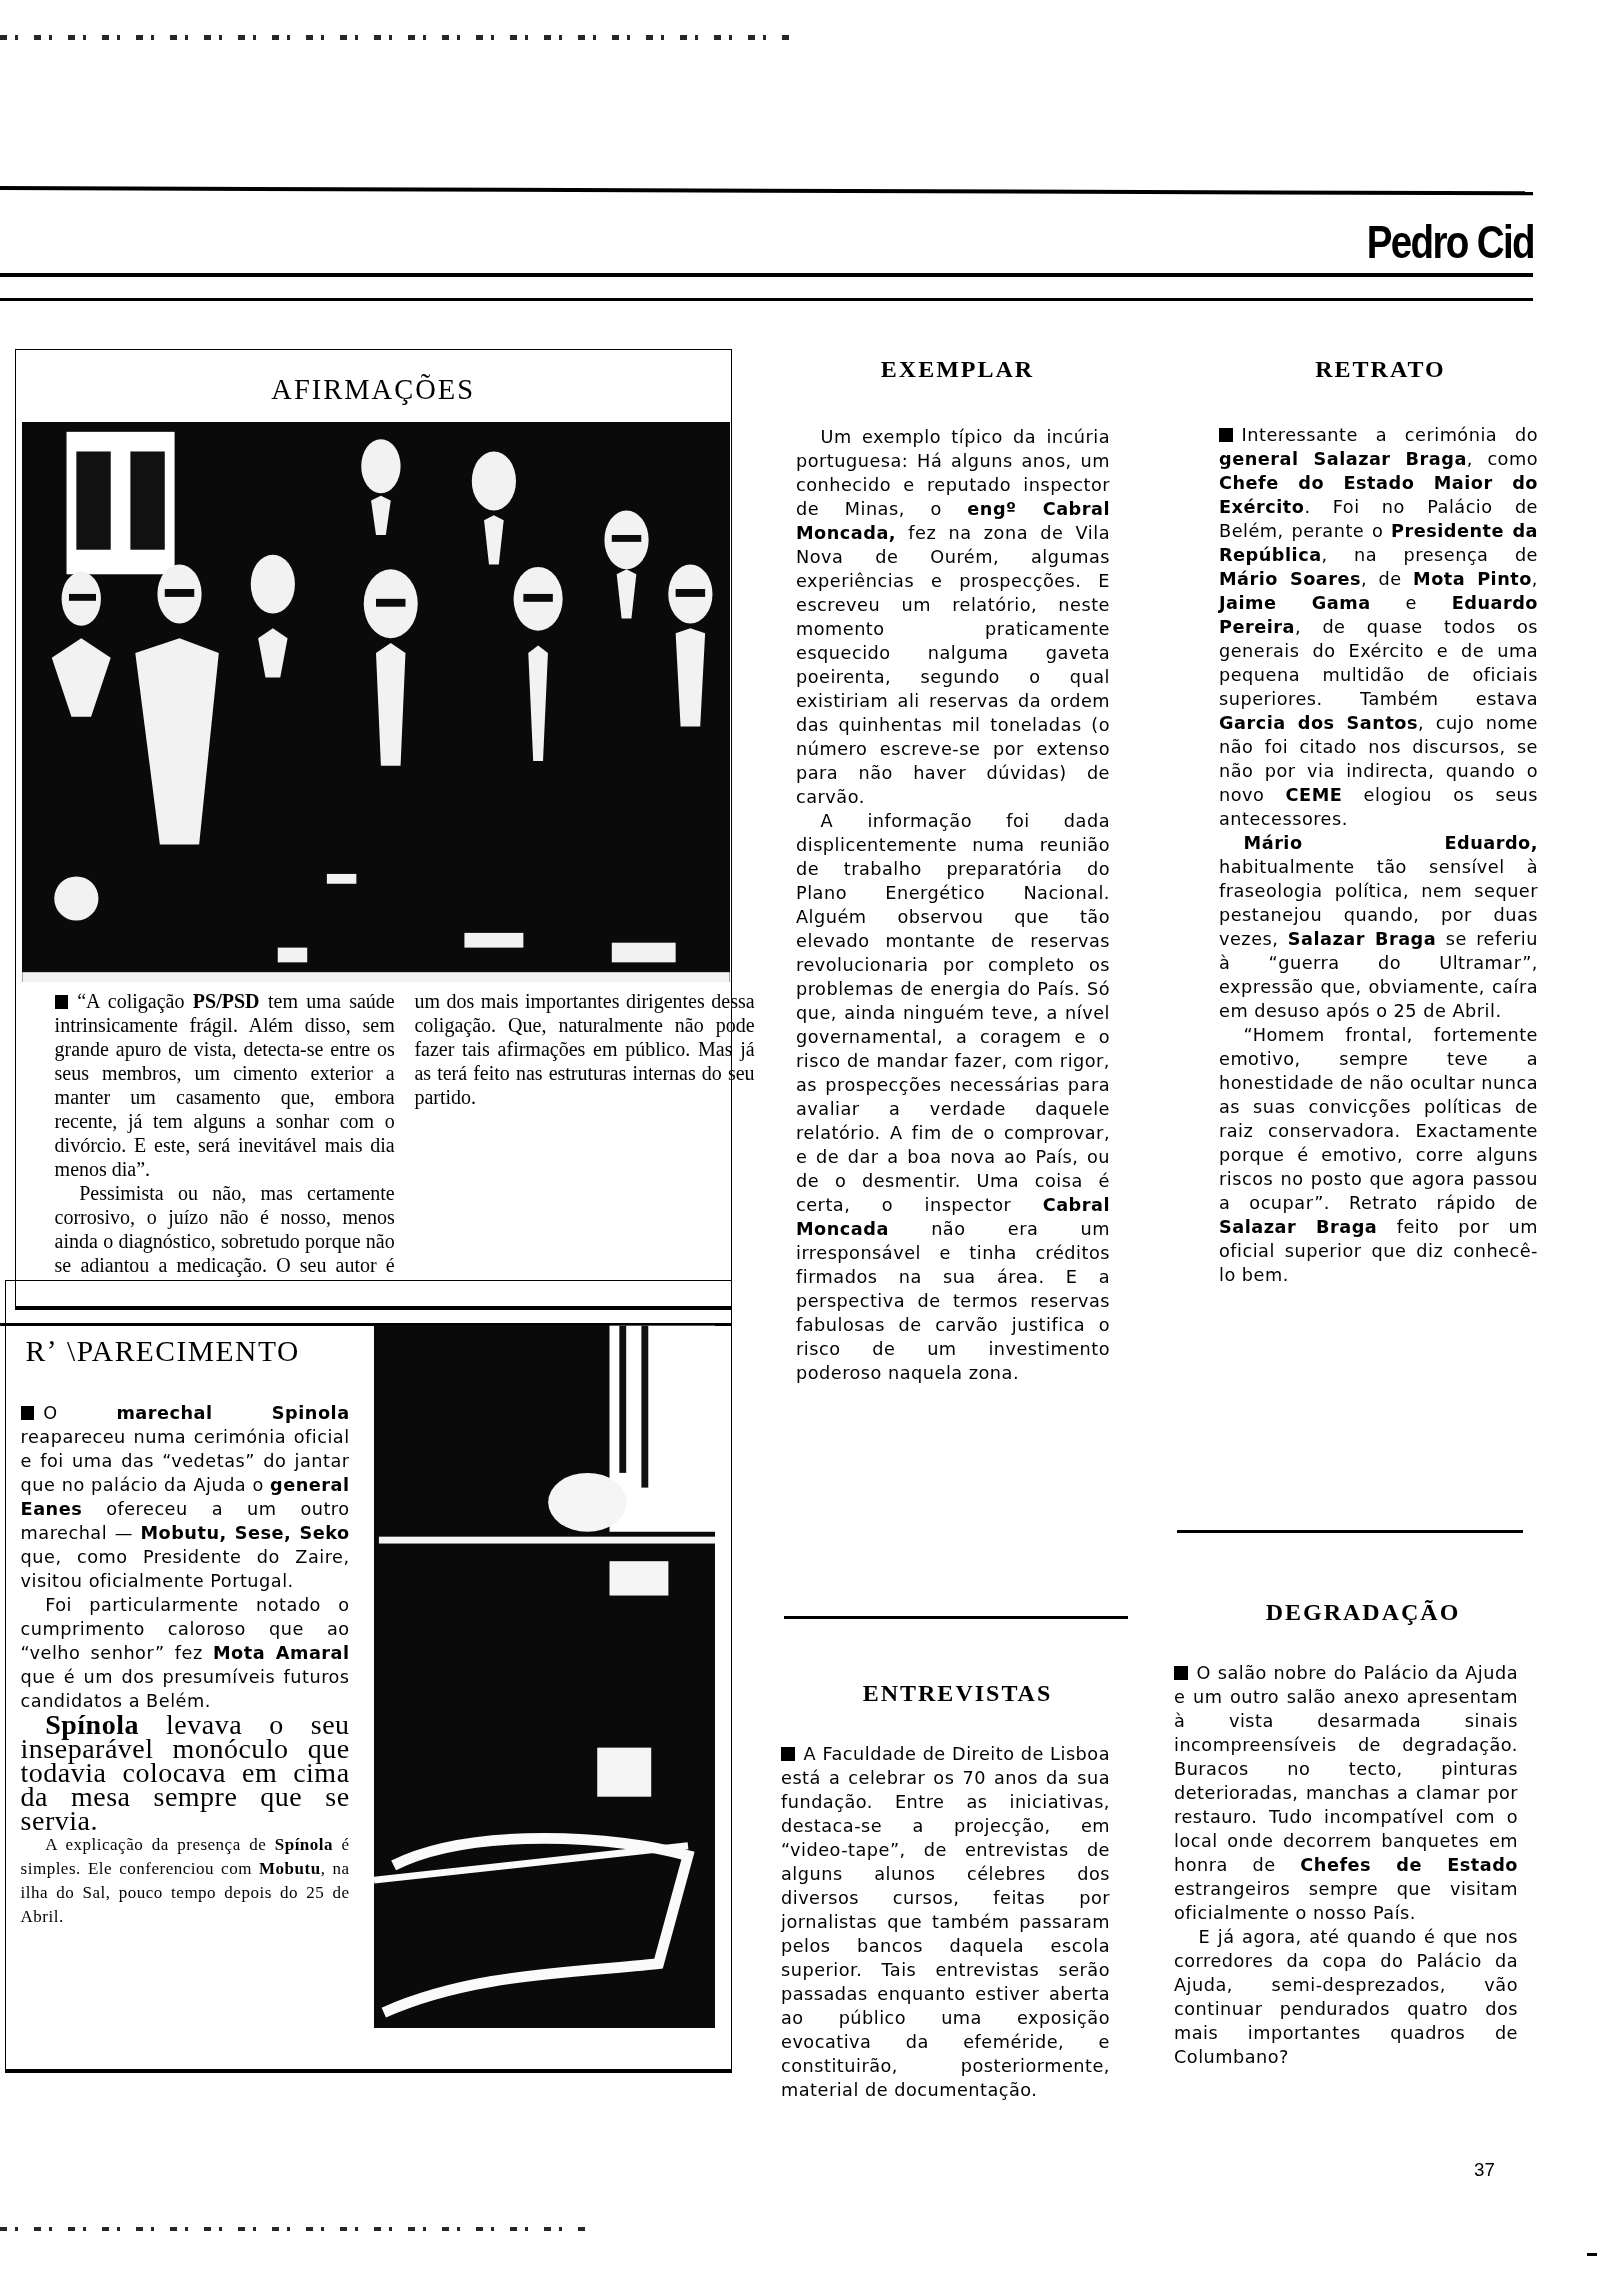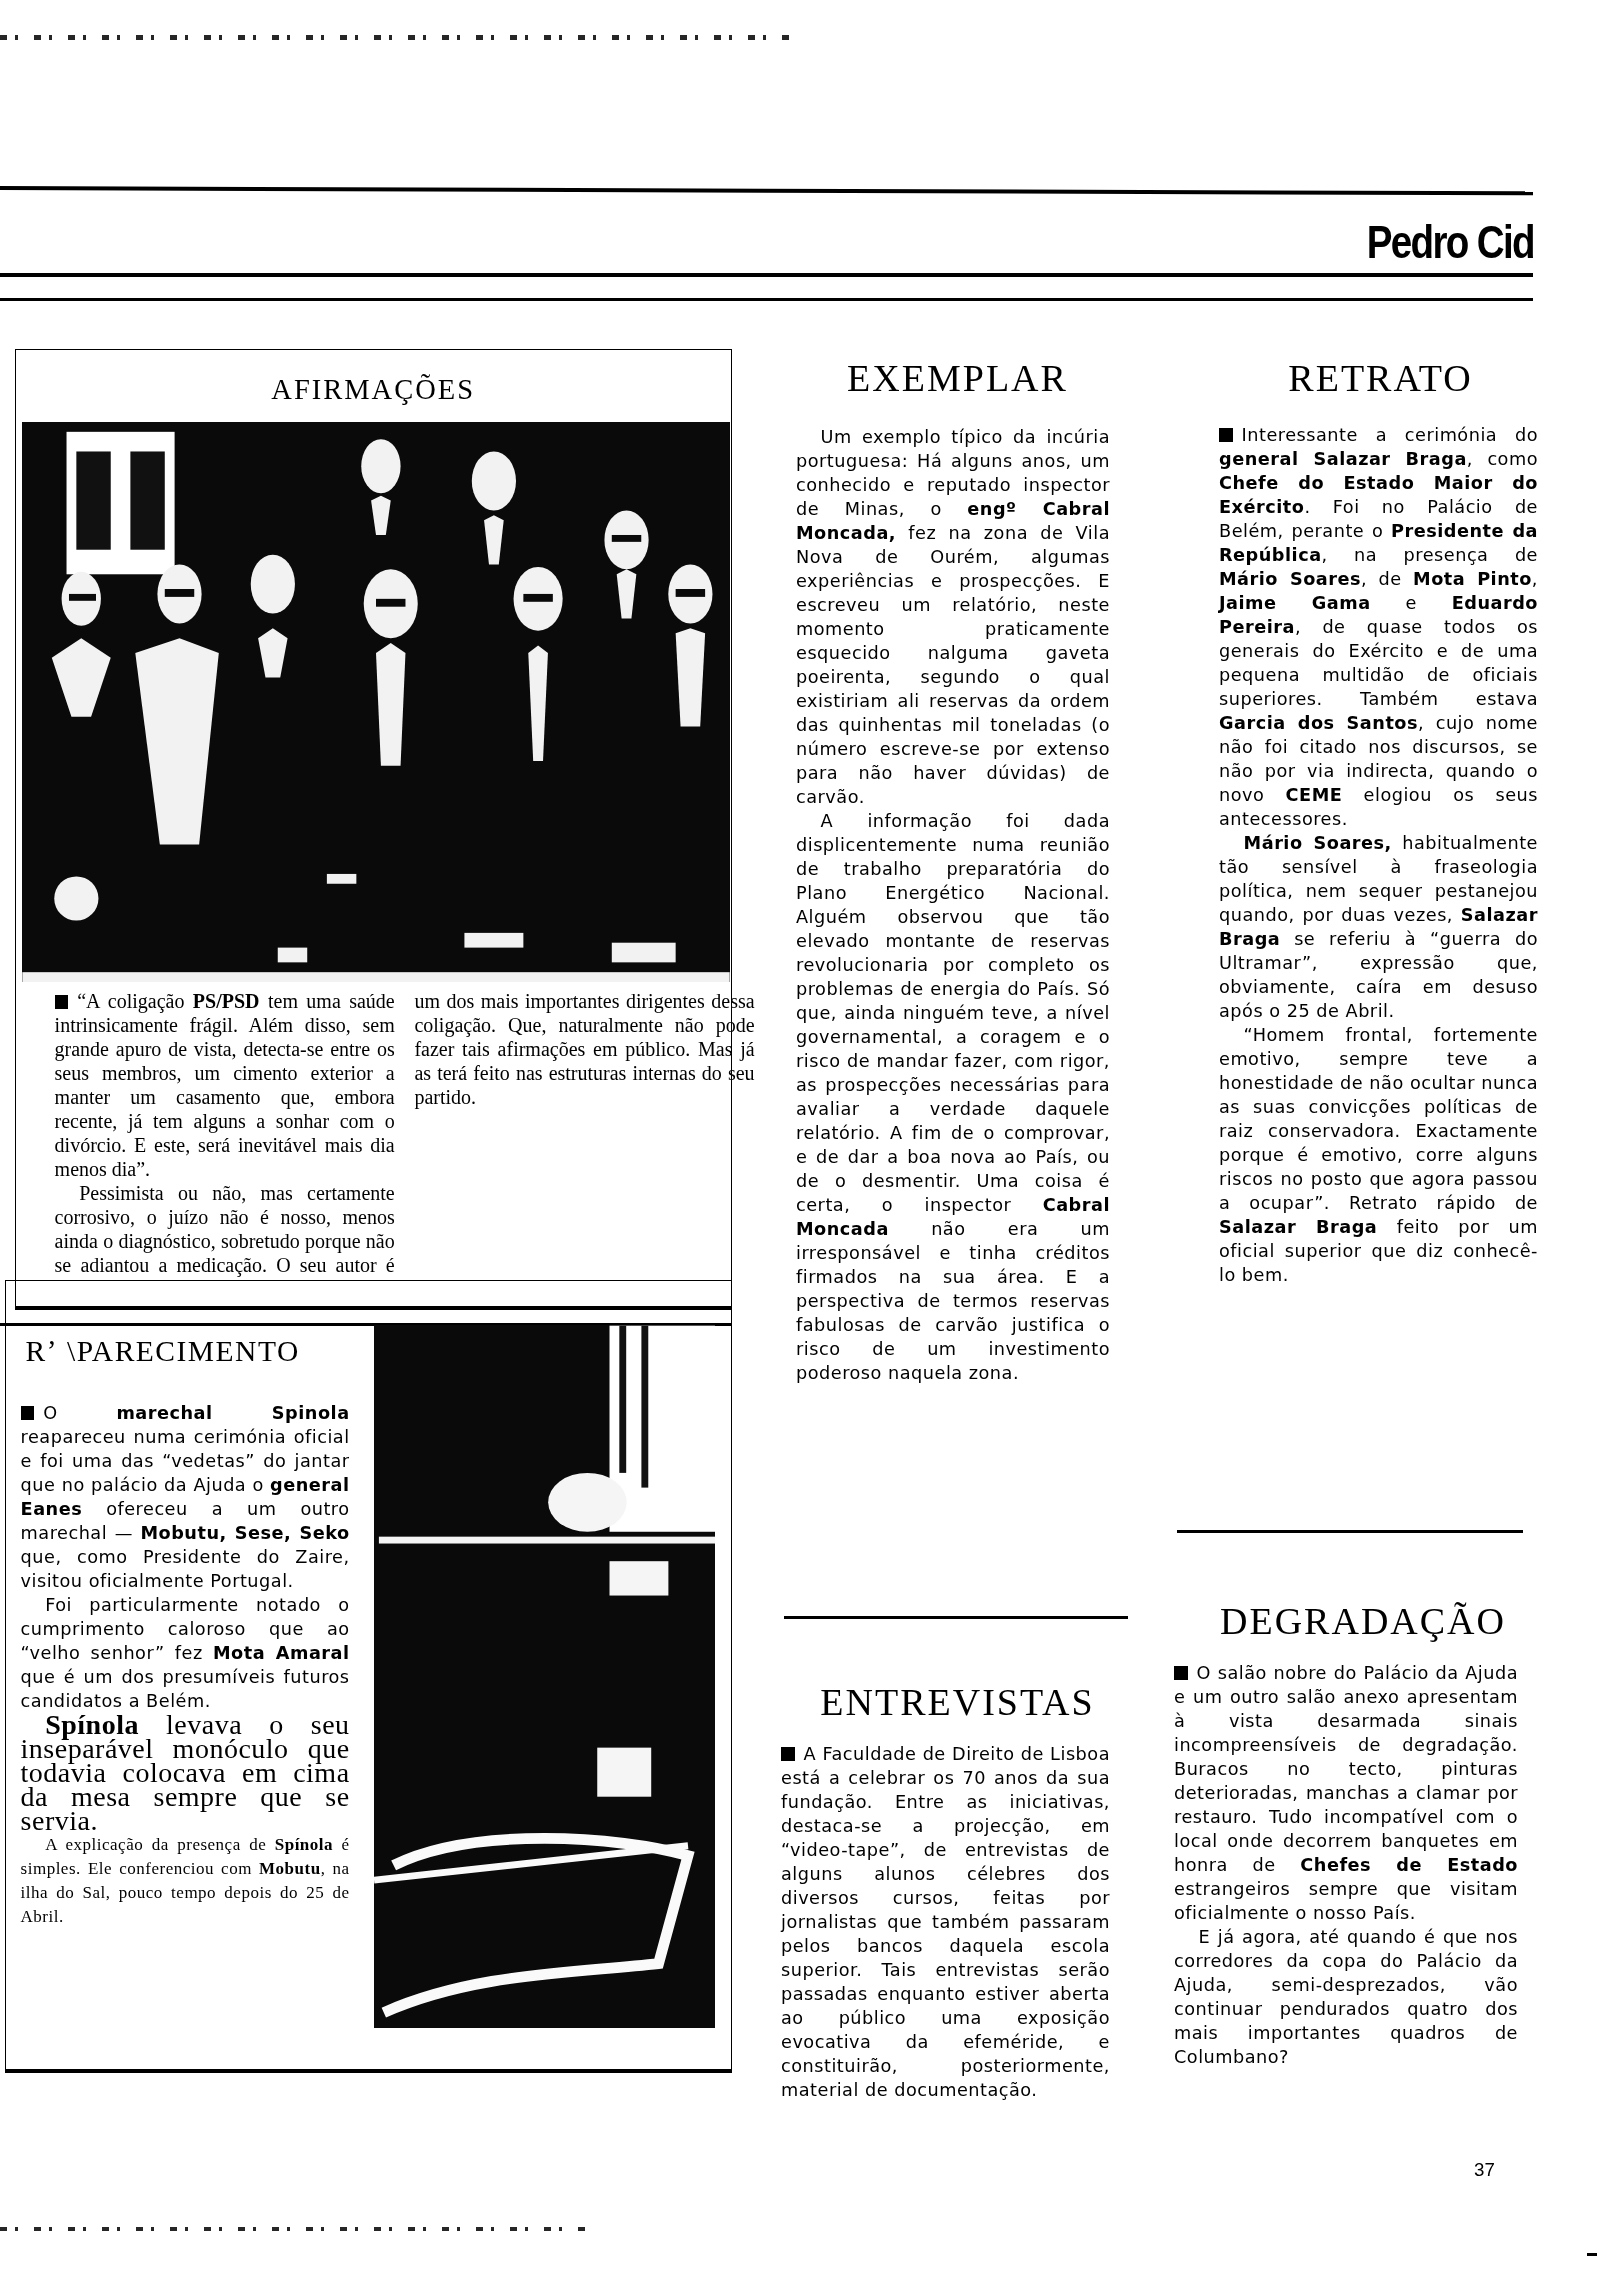--- a/index.html
+++ b/index.html
@@ -3,21 +3,21 @@
   <meta charset="utf-8">
   <style>
     html, body { margin: 0; padding: 0; background: #ffffff; }
     body { width: 1612px; height: 2295px; position: relative; overflow: hidden; color: #000; }
     .abs { position: absolute; }
     .rule { position: absolute; background: #000; }
     .noise { position: absolute; height: 4.9px; background:
       repeating-linear-gradient(90deg, #000 0 6.9px, transparent 6.9px 14.7px, #000 14.7px 17.7px, transparent 17.7px 34px);
       opacity: 0.85; }
     .author { font-family: "Liberation Sans", sans-serif; font-weight: 700; font-size: 47px; letter-spacing: -2px; transform: scaleX(0.82); transform-origin: right center; }
-    .head { font-family: "Liberation Serif", serif; font-weight: 400; font-size: 38px; letter-spacing: 2px; text-align: center; }
+    .head { font-family: "Liberation Serif", serif; font-weight: 700; font-size: 24px; letter-spacing: 2px; text-align: center; }
     .body { font-family: "Liberation Serif", serif; font-size: 20px; line-height: 24px; text-align: justify; hyphens: manual; }
     .body.sans { font-family: "DejaVu Sans", sans-serif; font-size: 17.7px; line-height: 24px; letter-spacing: 0.5px; }
     .body p { margin: 0; }
     .body p.ind { text-indent: 24.6px; }
     .body b { font-weight: 700; }
     .bullet { display: inline-block; width: 13.8px; height: 13.8px; background: #000; margin-right: 8.8px; vertical-align: -1px; }
     .box { position: absolute; border: 1.5px solid #000; border-bottom-width: 4.4px; box-sizing: border-box; }
     .photo { position: absolute; background: #0a0a0a; overflow: hidden; }
     .cols2 { column-count: 2; column-gap: 19.7px; column-fill: auto; margin-left: 32px; }
     .pagenum { font-family: "Liberation Sans", sans-serif; font-size: 18.7px; }
@@ -116,21 +116,21 @@
 <div class="rule" style="left:784px;top:1616px;width:344px;height:3.4px;"></div>
 
 <div class="abs head" style="left:766px;top:1680px;width:383px;">ENTREVISTAS</div>
 <div class="abs body sans" style="left:781px;top:1742px;width:329px;">
   <p><span class="bullet"></span><span>A Faculdade de Direito de Lisboa está a celebrar os 70 anos da sua fundação. Entre as iniciativas, destaca-se a projecção, em “video-tape”, de entrevistas de alguns alunos célebres dos diversos cursos, feitas por jornalistas que também passaram pelos bancos daquela escola superior. Tais entrevistas serão passadas enquanto estiver aberta ao público uma exposição evocativa da efeméride, e constituirão, posteriormente, material de documentação.</span></p>
 </div>
 
 <div class="abs head" style="left:1189px;top:356px;width:383px;">RETRATO</div>
 <div class="abs body sans" style="left:1219px;top:423px;width:319px;">
   <p><span class="bullet"></span><span class="runs"><span>Interessante a cerimónia do </span><b>general Salazar Braga</b><span>, como </span><b>Chefe do Estado Maior do Exército</b><span>. Foi no Palácio de Belém, perante o </span><b>Presidente da República</b><span>, na presença de </span><b>Mário Soares</b><span>, de </span><b>Mota Pinto</b><span>, </span><b>Jaime Gama</b><span> e </span><b>Eduardo Pereira</b><span>, de quase todos os generais do Exército e de uma pequena multidão de oficiais superiores. Também estava </span><b>Garcia dos Santos</b><span>, cujo nome não foi citado nos discursos, se não por via indirecta, quando o novo </span><b>CEME</b><span> elogiou os seus antecessores.</span></span></p>
-  <p class="ind"><span class="runs"><b>Mário Soares,</b><span> habitualmente tão sensível à fraseologia política, nem sequer pestanejou quando, por duas vezes, </span><b>Salazar Braga</b><span> se referiu à “guerra do Ultramar”, expressão que, obviamente, caíra em desuso após o 25 de Abril.</span></span></p>
+  <p class="ind"><span class="runs"><b>Mário Eduardo,</b><span> habitualmente tão sensível à fraseologia política, nem sequer pestanejou quando, por duas vezes, </span><b>Salazar Braga</b><span> se referiu à “guerra do Ultramar”, expressão que, obviamente, caíra em desuso após o 25 de Abril.</span></span></p>
   <p class="ind"><span class="runs"><span>“Homem frontal, fortemente emotivo, sempre teve a honestidade de não ocultar nunca as suas convicções políticas de raiz conservadora. Exactamente porque é emotivo, corre alguns riscos no posto que agora passou a ocupar”. Retrato rápido de </span><b>Salazar Braga</b><span> feito por um oficial superior que diz conhecê-lo bem.</span></span></p>
 </div>
 <div class="rule" style="left:1177px;top:1530px;width:346px;height:3.4px;"></div>
 
 <div class="abs head" style="left:1169px;top:1599px;width:388px;">DEGRADAÇÃO</div>
 <div class="abs body sans" style="left:1174px;top:1661px;width:344px;">
   <p><span class="bullet"></span><span class="runs"><span>O salão nobre do Palácio da Ajuda e um outro salão anexo apresentam à vista desarmada sinais incompreensíveis de degradação. Buracos no tecto, pinturas deterioradas, manchas a clamar por restauro. Tudo incompatível com o local onde decorrem banquetes em honra de </span><b>Chefes de Estado</b><span> estrangeiros sempre que visitam oficialmente o nosso País.</span></span></p>
   <p class="ind">E já agora, até quando é que nos corredores da copa do Palácio da Ajuda, semi-desprezados, vão continuar pendurados quatro dos mais importantes quadros de Columbano?</p>
 </div>
 

